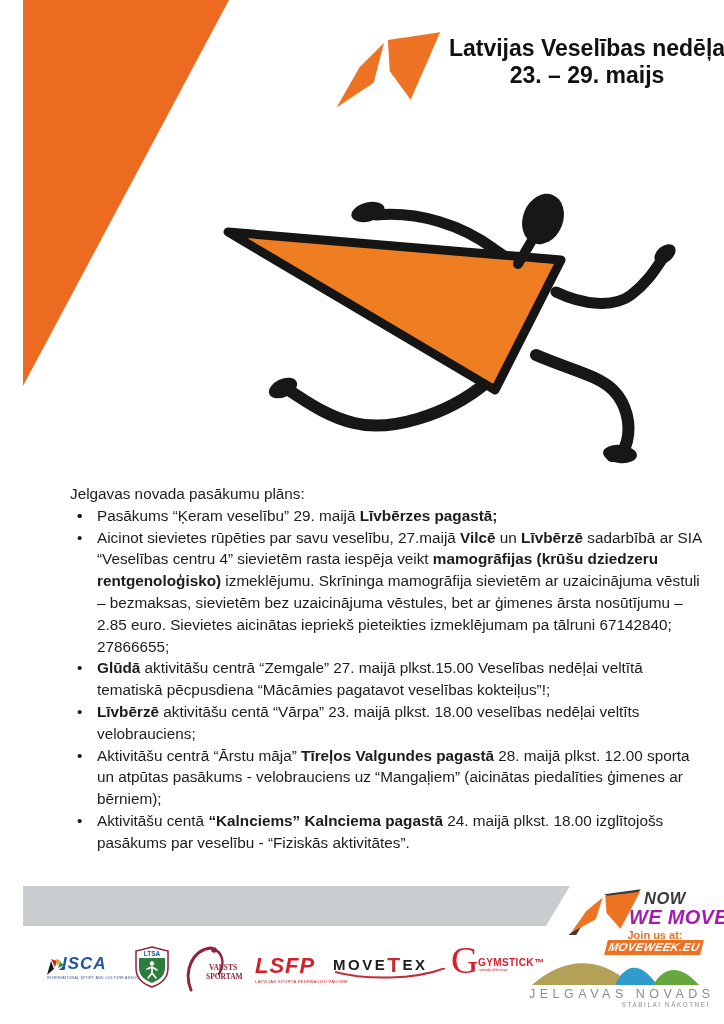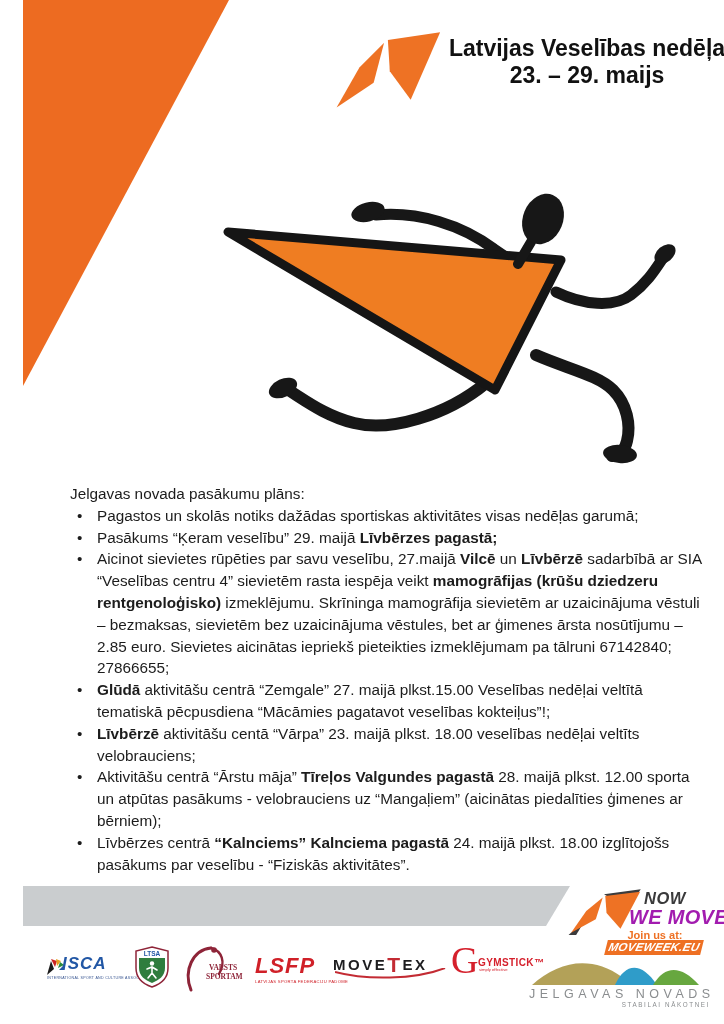--- a/index.html
+++ b/index.html
@@ -111,27 +111,27 @@
 
     <polygon points="22,59 355,87 289,217" fill="#ef7d22" stroke="#151515" stroke-width="9" stroke-linejoin="round"></polygon>
 
     <path d="M 325 69 L 312 91" stroke="#171717" stroke-width="10" stroke-linecap="round" fill="none"></path>
     <ellipse cx="337" cy="46" rx="20" ry="26" fill="#171717" transform="rotate(22 337 46)"></ellipse>
   </svg>
 
   <div class="content">
     <p>Jelgavas novada pasākumu plāns:</p>
     <ul>
-        <li><span class="marker">•</span><span>Pagastos un skolās notiks  dažādas sportiskas aktivitātes visas nedēļas garumā;</span></li>
+        <li><span class="marker">•</span></li>
         <li><span class="marker">•</span><span>Pasākums “Ķeram veselību” 29. maijā </span><span class="b">Līvbērzes pagastā;</span></li>
         <li><span class="marker">•</span><span>Aicinot sievietes rūpēties par savu veselību, 27.maijā </span><span class="b">Vilcē</span><span> un </span><span class="b">Līvbērzē</span><span> sadarbībā ar SIA “Veselības centru 4” sievietēm rasta iespēja veikt </span><span class="b">mamogrāfijas (krūšu dziedzeru rentgenoloģisko)</span><span> izmeklējumu. Skrīninga mamogrāfija sievietēm ar uzaicinājuma vēstuli – bezmaksas, sievietēm bez uzaicinājuma vēstules, bet ar ģimenes ārsta nosūtījumu – 2.85 euro. Sievietes aicinātas iepriekš pieteikties izmeklējumam pa tālruni 67142840; 27866655;</span></li>
         <li><span class="marker">•</span><span class="b">Glūdā</span><span> aktivitāšu centrā “Zemgale” 27. maijā plkst.15.00 Veselības nedēļai veltītā tematiskā pēcpusdiena “Mācāmies pagatavot veselības kokteiļus”!;</span></li>
         <li><span class="marker">•</span><span class="b">Līvbērzē</span><span> aktivitāšu centā “Vārpa” 23. maijā plkst. 18.00 veselības nedēļai veltīts velobrauciens;</span></li>
         <li><span class="marker">•</span><span>Aktivitāšu centrā “Ārstu māja” </span><span class="b">Tīreļos Valgundes pagastā</span><span> 28. maijā plkst. 12.00 sporta un atpūtas pasākums - velobrauciens uz “Mangaļiem” (aicinātas piedalīties ģimenes ar bērniem);</span></li>
-        <li><span class="marker">•</span><span>Līvbērzes centrā </span><span class="b">“Kalnciems” Kalnciema pagastā</span><span> 24. maijā plkst. 18.00 izglītojošs pasākums par veselību - “Fiziskās aktivitātes”.</span></li>
+        <li><span class="marker">•</span><span>Aktivitāšu centā </span><span class="b">“Kalnciems” Kalnciema pagastā</span><span> 24. maijā plkst. 18.00 izglītojošs pasākums par veselību - “Fiziskās aktivitātes”.</span></li>
       </ul>
   </div>
 
   <div class="footer-bar"></div>
 
   <svg class="nwm-arrow" viewBox="0 0 120 100" preserveAspectRatio="none">
     <polygon points="60,18 118,8 98,45" fill="#3b3b3c"></polygon>
     <polygon points="4,96 30,68 16,96" fill="#3b3b3c"></polygon>
     <polygon points="8,92 32,50 58,24 47,66" fill="#ee7224"></polygon>
     <polygon points="62,21 117,13 86,84 64,54" fill="#ee7224"></polygon>

